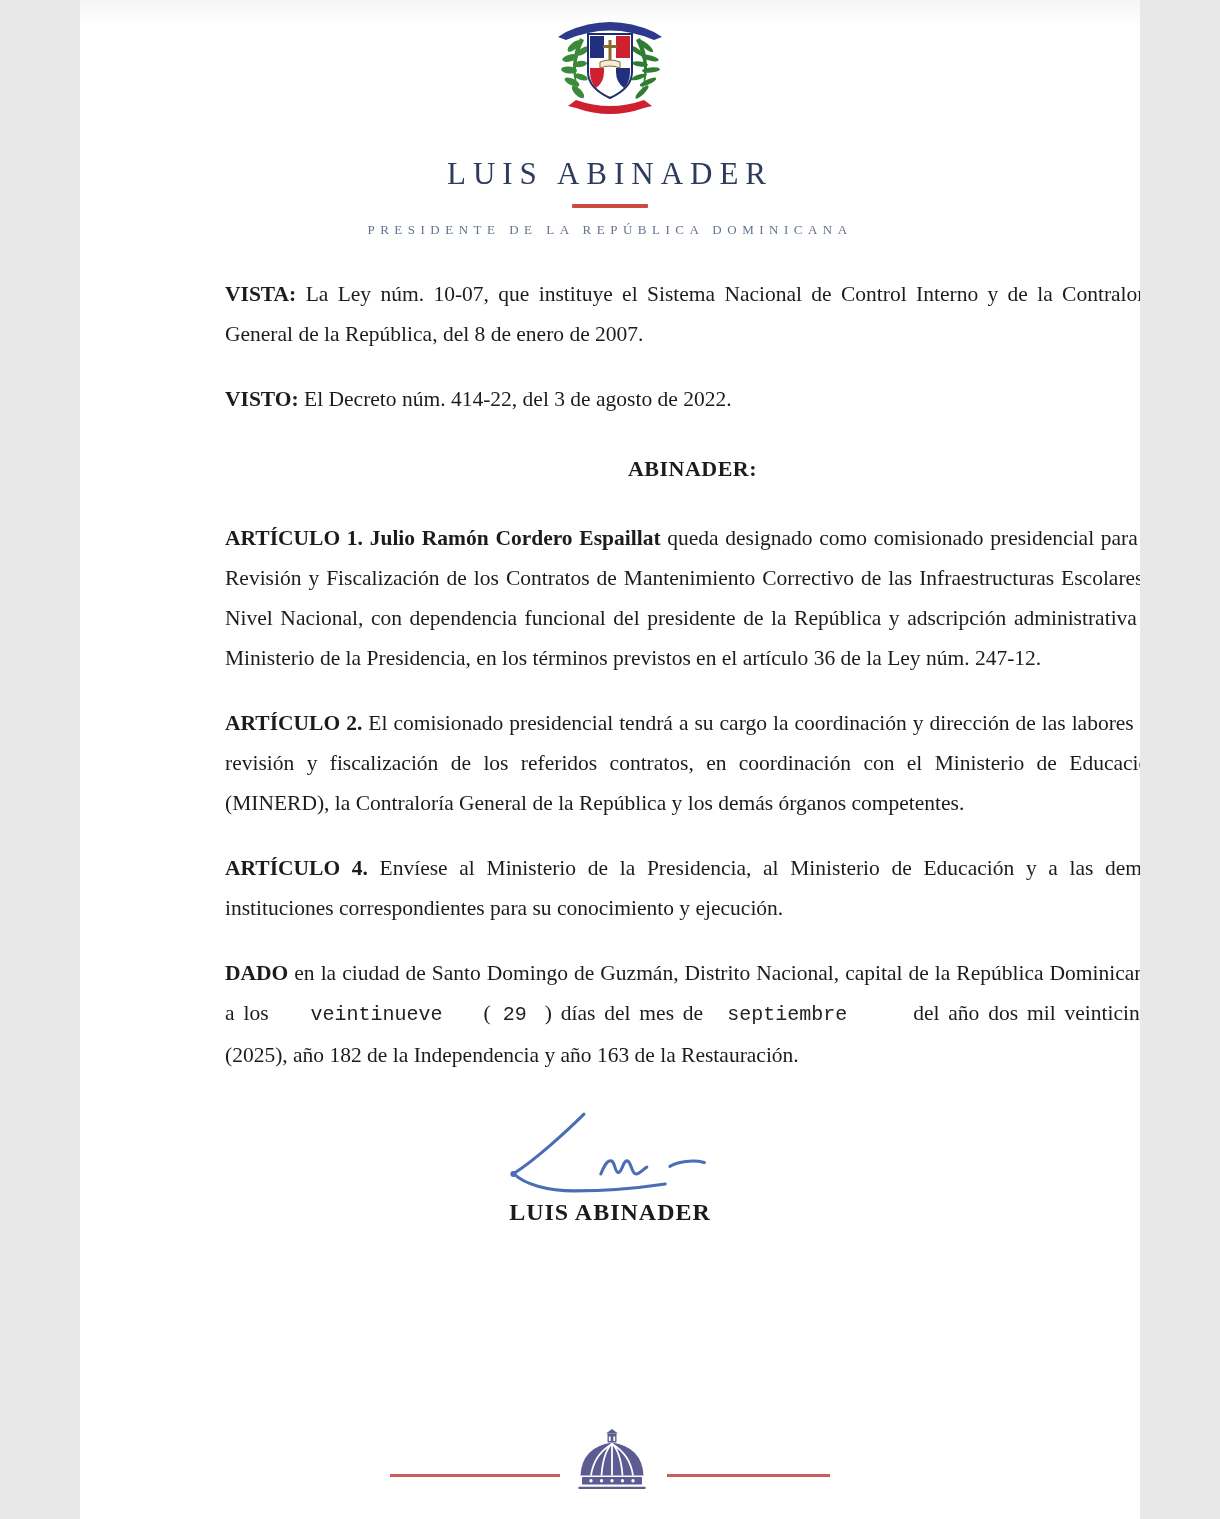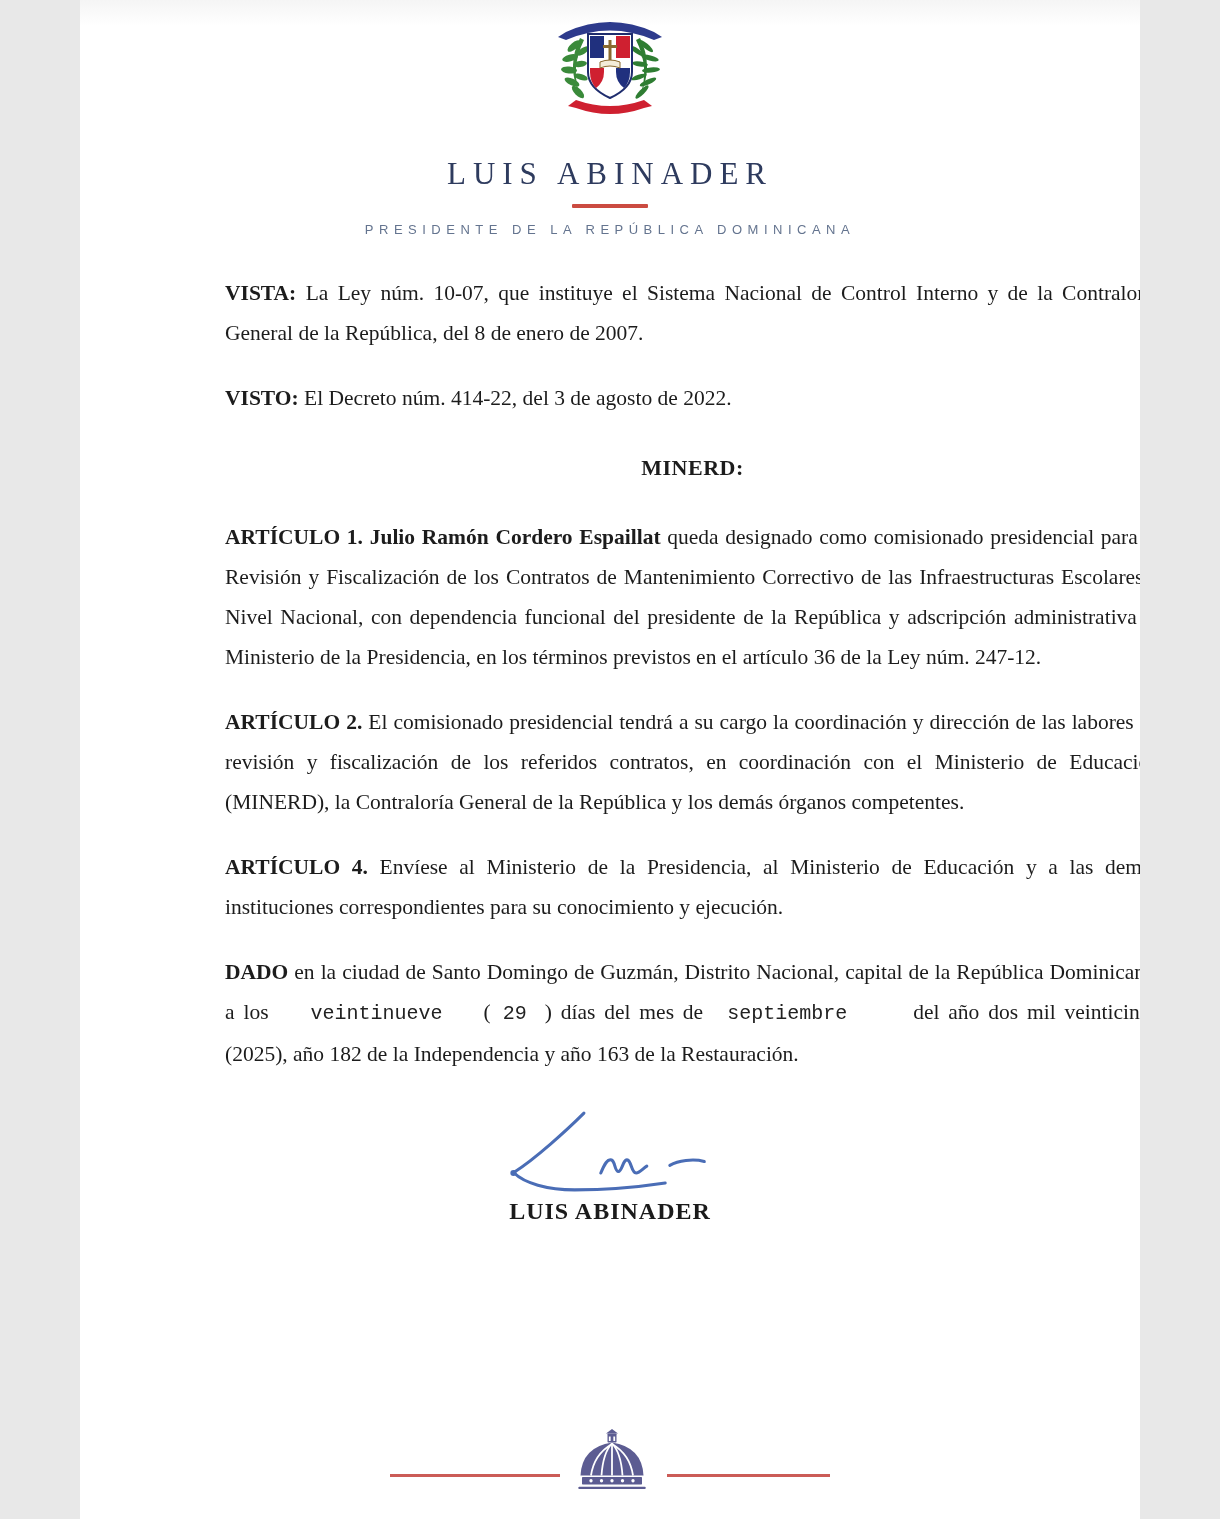--- a/index.html
+++ b/index.html
@@ -26,21 +26,21 @@
     font-weight: 500;
   }
   .red-rule {
     width: 76px; height: 4px;
     margin: 12px auto 0 auto;
     background: #cb4b41;
     border-radius: 1px;
   }
   .president-subtitle {
     margin-top: 14px;
-    font-family: Liberation Sans, sans-serif;
+    font-family: Liberation Serif, serif;
     font-size: 13px;
     letter-spacing: 5.5px;
     color: #64748f;
   }
 
   
   .doc-body {
     margin: 36px 140px 0 145px;
     width: 935px;
     font-size: 21.5px;
@@ -156,21 +156,21 @@
   </div>
 
   <div class="doc-body">
 
     <p><span class="b">VISTA:</span> <span>La Ley núm. 10-07, que instituye el Sistema Nacional de Control Interno y de la Contraloría General de la República, del 8 de enero de 2007.</span></p>
 
 
     <p><span class="b">VISTO:</span> <span>El Decreto núm. 414-22, del 3 de agosto de 2022.</span></p>
 
 
-    <p class="decree-heading">MINERD:</p>
+    <p class="decree-heading">ABINADER:</p>
 
     <p><span class="b">ARTÍCULO 1.</span> <span class="b">Julio Ramón Cordero Espaillat</span> <span>queda designado como comisionado presidencial para la Revisión y Fiscalización de los Contratos de Mantenimiento Correctivo de las Infraestructuras Escolares a Nivel Nacional, con dependencia funcional del presidente de la República y adscripción administrativa al Ministerio de la Presidencia, en los términos previstos en el artículo 36 de la Ley núm. 247-12.</span></p>
 
     <p><span class="b">ARTÍCULO 2.</span> <span>El comisionado presidencial tendrá a su cargo la coordinación y dirección de las labores de revisión y fiscalización de los referidos contratos, en coordinación con el Ministerio de Educación (MINERD), la Contraloría General de la República y los demás órganos competentes.</span></p>
 
 
     <p><span class="b">ARTÍCULO 4.</span> <span>Envíese al Ministerio de la Presidencia, al Ministerio de Educación y a las demás instituciones correspondientes para su conocimiento y ejecución.</span></p>
 
     <p><span class="b">DADO</span> <span>en la ciudad de Santo Domingo de Guzmán, Distrito Nacional, capital de la República Dominicana, a los</span><span class="typed typed-day">veintinueve</span><span>(</span><span class="typed typed-num">29</span><span class="paren">)</span> <span>días del mes de</span><span class="typed typed-month">septiembre</span><span>del año dos mil veinticinco (2025), año 182 de la Independencia y año 163 de la Restauración.</span></p>
   </div>

